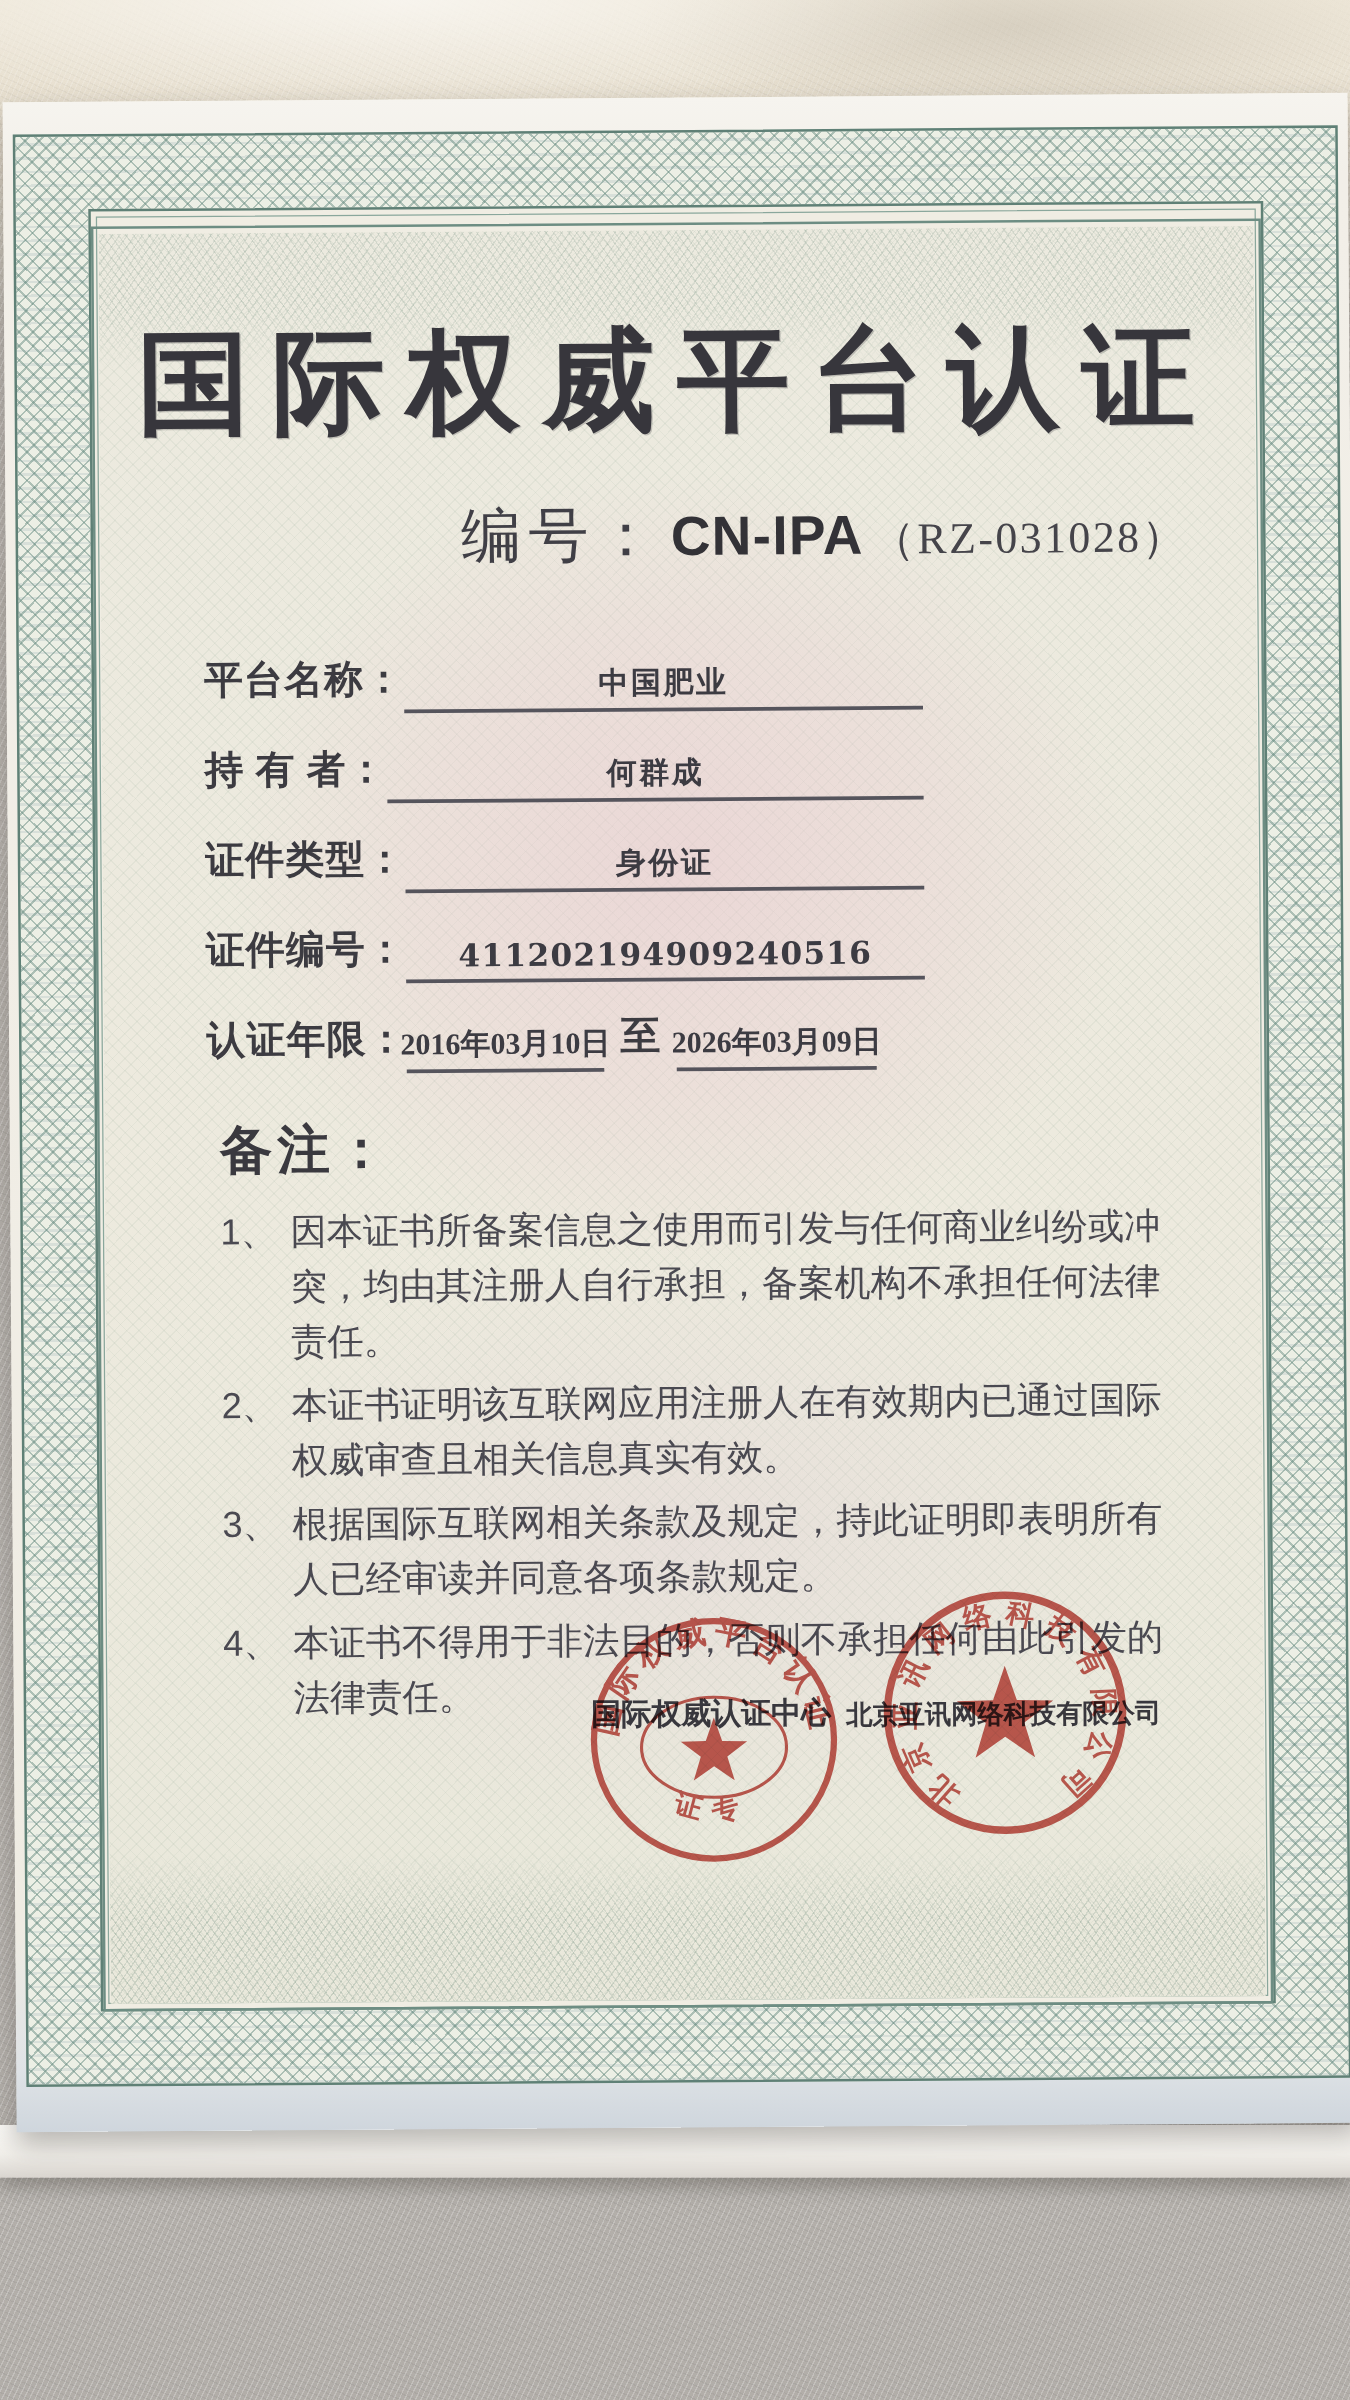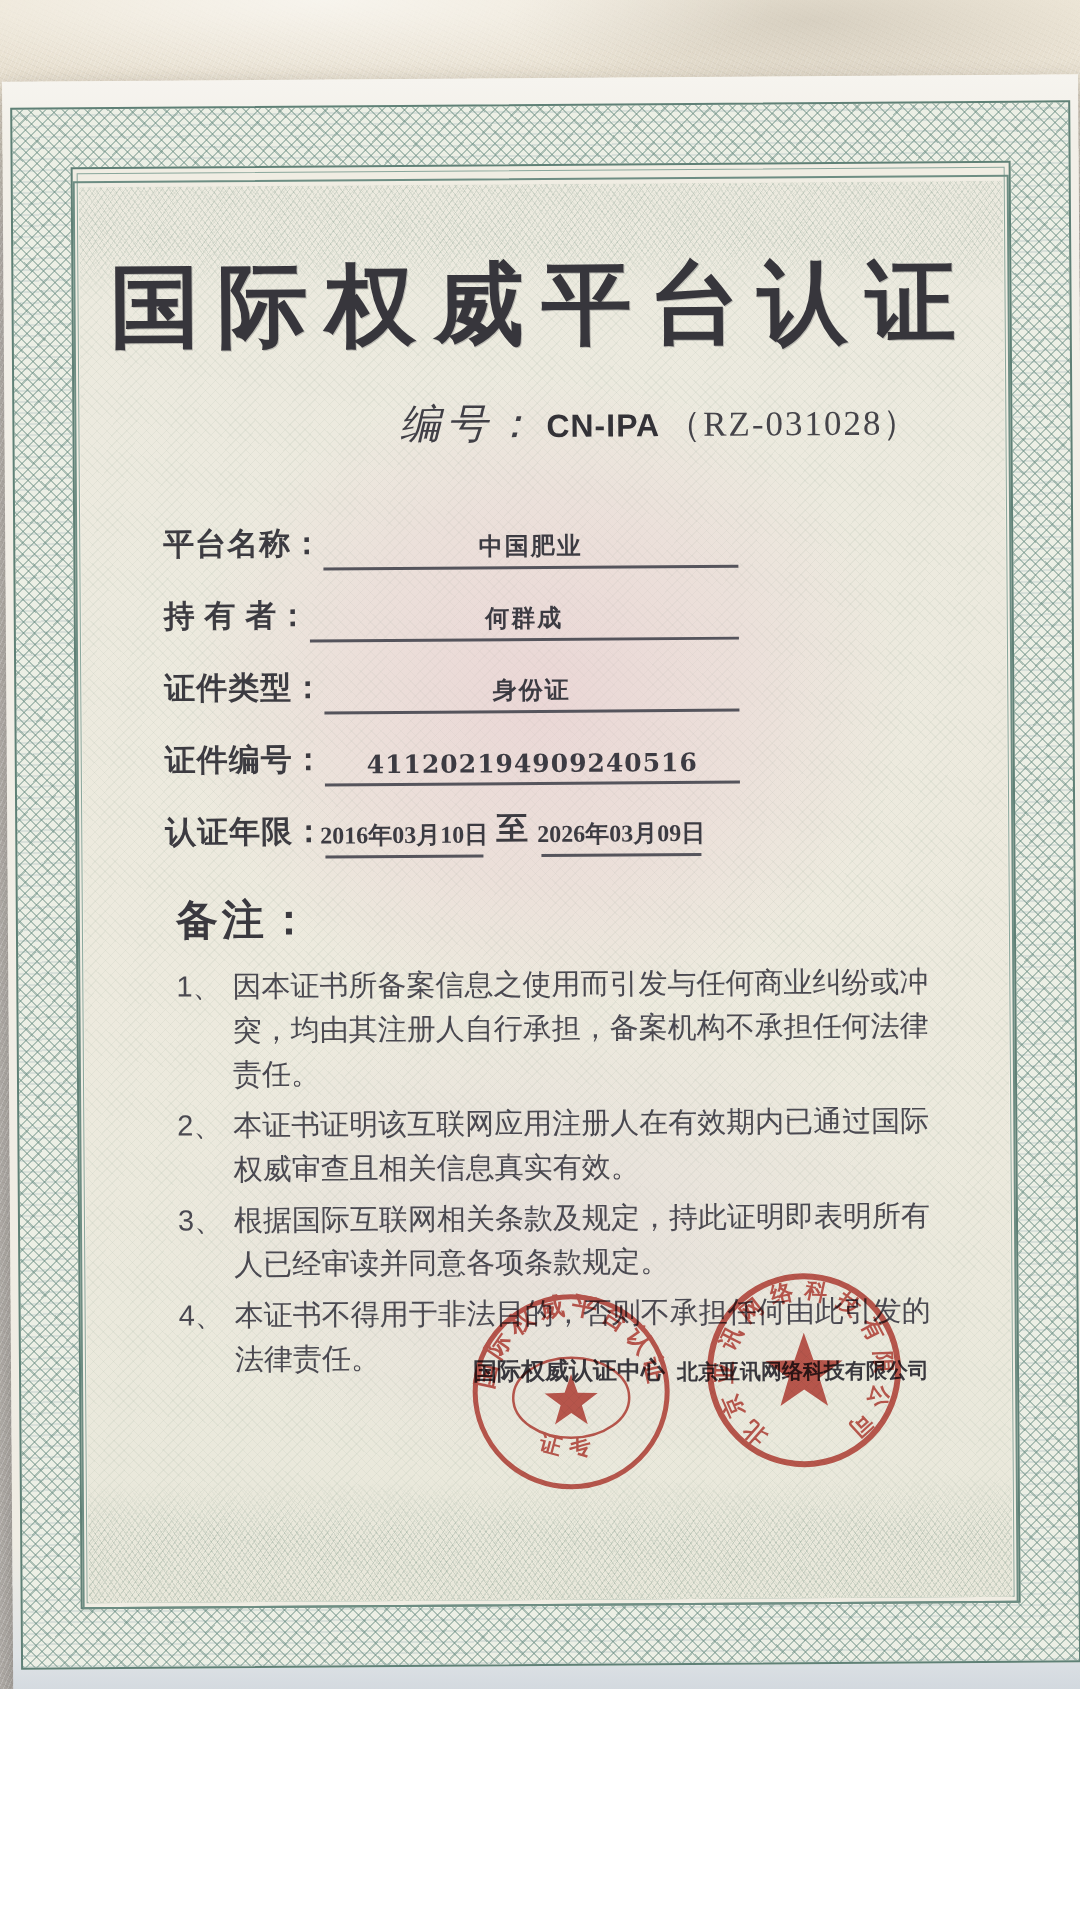--- a/index.html
+++ b/index.html
@@ -1,19 +1,19 @@
 <!DOCTYPE html>
 <html><head>
 <meta charset="utf-8">
 <style>
   html,body{margin:0;padding:0;}
   body{width:1080px;height:1920px;overflow:hidden;font-family:"Liberation Serif",serif;}
 
   
-  .photo{position:relative;width:1080px;height:1689px;overflow:hidden;
+  .photo{position:relative;width:1080px;height:1920px;overflow:hidden;
     background-color:#b7b3ae;
     background-image:
       repeating-linear-gradient(115deg, rgba(255,255,255,.22) 0 1px, transparent 1px 4px),
       repeating-linear-gradient(25deg, rgba(0,0,0,.045) 0 1px, transparent 1px 5px),
       linear-gradient(180deg,#e9e2d3 0%,#e5ddcd 4%,#ded5c6 6%,#cfc9bd 9%,#bcb7b1 14%,#b6b2ad 60%,#b2aea9 100%);
   }
   .fabric-fold-top{position:absolute;left:0;top:0;width:100%;height:105px;
     background:
       radial-gradient(60% 120% at 30% 0%, rgba(255,255,255,.55), transparent 70%),
       radial-gradient(40% 100% at 75% 20%, rgba(120,110,95,.18), transparent 70%),
@@ -60,22 +60,22 @@
       repeating-linear-gradient(-55deg, rgba(110,140,125,.20) 0 1px, transparent 1px 5px);
     -webkit-mask-image:linear-gradient(0deg,#000 55%,transparent);
             mask-image:linear-gradient(0deg,#000 55%,transparent);}
 
   
   .title{position:absolute;left:0;width:100%;top:166px;text-align:center;
     font-size:90px;font-weight:bold;letter-spacing:18px;color:#37363c;
     text-shadow:1px 1px 0 rgba(55,54,60,.25);white-space:nowrap;}
   .serial{position:absolute;top:318px;left:50%;transform:translateX(calc(-50% + 117px));
     white-space:nowrap;color:#403f46;display:flex;align-items:baseline;gap:6px;}
-  .serial .zh{font-size:41px;letter-spacing:6px;font-style:italic;}
-  .serial .code{font-family:"Liberation Sans",sans-serif;font-weight:bold;font-size:32px;letter-spacing:1px;color:#333237;}
+  .serial .zh{font-size:48px;letter-spacing:6px;}
+  .serial .code{font-family:"Liberation Sans",sans-serif;font-weight:bold;font-size:44px;letter-spacing:1px;color:#333237;}
   .serial .sub{font-size:35px;letter-spacing:2px;color:#45444a;}
 
   .fields{position:absolute;left:158px;top:419px;width:575px;}
   .frow{height:72px;display:flex;align-items:flex-end;}
   .flabel{flex:0 0 146px;font-size:31px;font-weight:bold;color:#3c3b41;
     padding-bottom:6px;white-space:nowrap;letter-spacing:1px;}
   .fline{flex:1;position:relative;border-bottom:3px solid #55545c;height:52px;}
   .fval{position:absolute;left:50%;transform:translateX(-50%);bottom:4px;
     font-size:24px;font-weight:bold;color:#3c3b42;white-space:nowrap;letter-spacing:2px;}
   .fval.num{font-size:25px;letter-spacing:1px;font-family:"DejaVu Serif",serif;}

